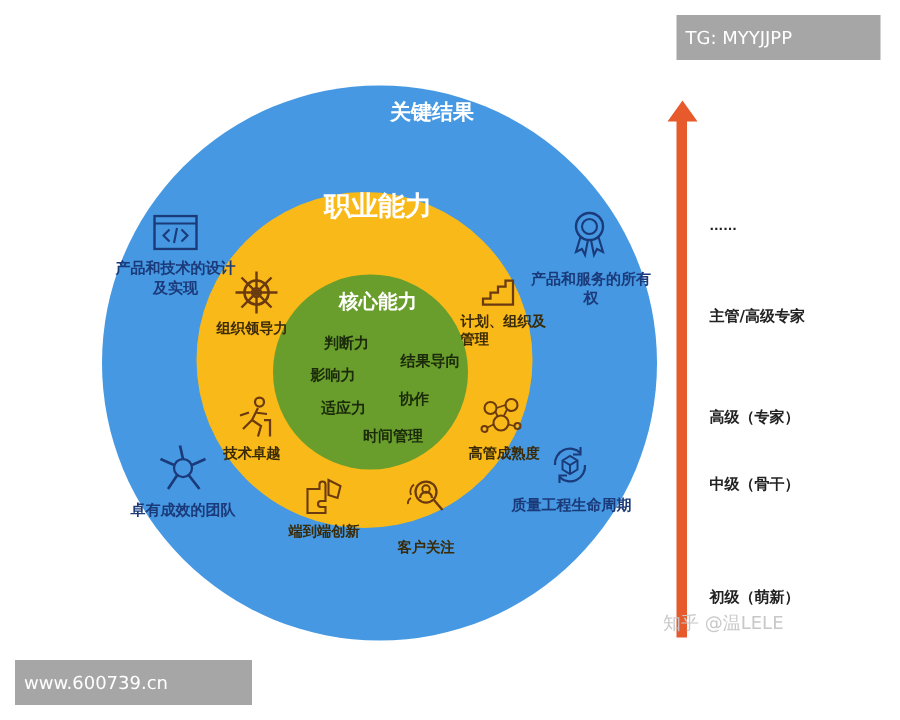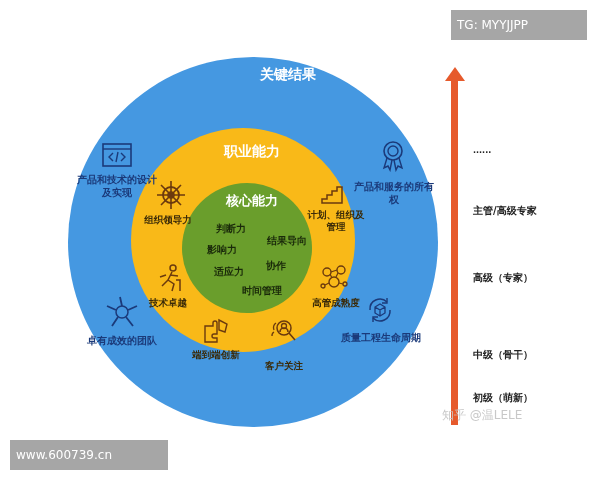--- a/index.html
+++ b/index.html
@@ -5,41 +5,41 @@
   html, body { margin:0; padding:0; }
   body { width:600px; height:480px; position:relative; background:#ffffff; overflow:hidden;
          font-family:"DejaVu Sans", sans-serif; }
   .circle { position:absolute; border-radius:50%; }
   #blue   { left:68px;  top:57px;  width:370px; height:370px; background:#4598e1; }
   #yellow { left:131px; top:128px; width:224px; height:224px; background:#f9b918; }
   #green  { left:182px; top:183px; width:130px; height:130px; background:#6a9e2c; }
   .abs { position:absolute; }
   .ring-title { color:#ffffff; font-size:14px; font-weight:bold; text-align:center; white-space:nowrap; transform:translateX(-50%); }
   .lbl-blue { color:#1b3a7a; font-size:10px; font-weight:bold; text-align:center; line-height:13px; transform:translateX(-50%); width:80px; }
-  .lbl-yellow { color:#3a2a08; font-size:9.5px; font-weight:bold; text-align:center; line-height:12px; transform:translateX(-50%); white-space:nowrap; }
+  .lbl-yellow { color:#3a2a08; font-size:9.5px; font-weight:bold; line-height:12px; transform:translateX(-50%); white-space:nowrap; }
   .lbl-green { color:#1a2a0a; font-size:10px; font-weight:bold; white-space:nowrap; }
   .icon { position:absolute; transform:translateX(-50%); }
   .arrow-shaft { position:absolute; left:451px; top:80px; width:7px; height:345px; background:#e65a2c; }
   .arrow-head { position:absolute; left:445px; top:67px; width:0; height:0;
                 border-left:10px solid transparent; border-right:10px solid transparent; border-bottom:14px solid #e65a2c; }
   .level { position:absolute; left:473px; font-size:10px; font-weight:bold; color:#222; white-space:nowrap; }
   .watermark-box { position:absolute; background:#a6a6a6; color:#ffffff; font-size:12px; padding:0 6px; line-height:30px; }
   #tg { left:451px; top:10px; width:124px; height:30px; }
   #site { left:10px; top:440px; width:146px; height:30px; }
   .zhihu { position:absolute; left:442px; top:407px; color:#c8c8c8; font-size:12px; white-space:nowrap; }
 </style>
 </head>
 <body>
 
 <div id="blue" class="circle"></div>
 <div id="yellow" class="circle"></div>
 <div id="green" class="circle"></div>
 
 <div class="abs ring-title" style="left:252px; top:66px;margin-left:36px;">关键结果</div>
-<div class="abs ring-title" style="left:252px; top:143px; font-size:14px;text-align:right;">职业能力</div>
+<div class="abs ring-title" style="left:252px; top:125px; font-size:18px;text-align:right;">职业能力</div>
 <div class="abs ring-title" style="left:252px; top:192px; font-size:13px;">核心能力</div>
 
 <svg class="icon" style="left:117px; top:143px;" width="30" height="24" viewBox="0 0 30 24">
   <rect x="1" y="1" width="28" height="22" fill="none" stroke="#1b3a7a" stroke-width="1.6"></rect>
   <line x1="1" y1="6" x2="29" y2="6" stroke="#1b3a7a" stroke-width="1.4"></line>
   <path d="M11 10 L7 14 L11 18 M19 10 L23 14 L19 18 M16 9 L14 19" fill="none" stroke="#1b3a7a" stroke-width="1.4"></path>
 </svg>
 <div class="abs lbl-blue" style="left:117px; top:173px;">产品和技术的设计及实现</div>
 
 <svg class="icon" style="left:393px; top:140px;" width="24" height="32" viewBox="0 0 24 32">
@@ -110,18 +110,18 @@
 <div class="abs lbl-green" style="left:266px; top:259px;">协作</div>
 <div class="abs lbl-green" style="left:214px; top:265px;">适应力</div>
 <div class="abs lbl-green" style="left:242px; top:284px;">时间管理</div>
 
 <div class="arrow-head"></div>
 <div class="arrow-shaft"></div>
 
 <div class="level" style="top:146px; font-size:8px;">......</div>
 <div class="level" style="top:204px;">主管/高级专家</div>
 <div class="level" style="top:271px;">高级（专家）</div>
-<div class="level" style="top:348px;text-align:right;">中级（骨干）</div>
+<div class="level" style="top:316px;text-align:right;">中级（骨干）</div>
 <div class="level" style="top:391px;">初级（萌新）</div>
 
 <div id="tg" class="watermark-box">TG: MYYJJPP</div>
 <div id="site" class="watermark-box">www.600739.cn</div>
 <div class="zhihu">知乎 @温LELE</div>
 
 </body></html>

